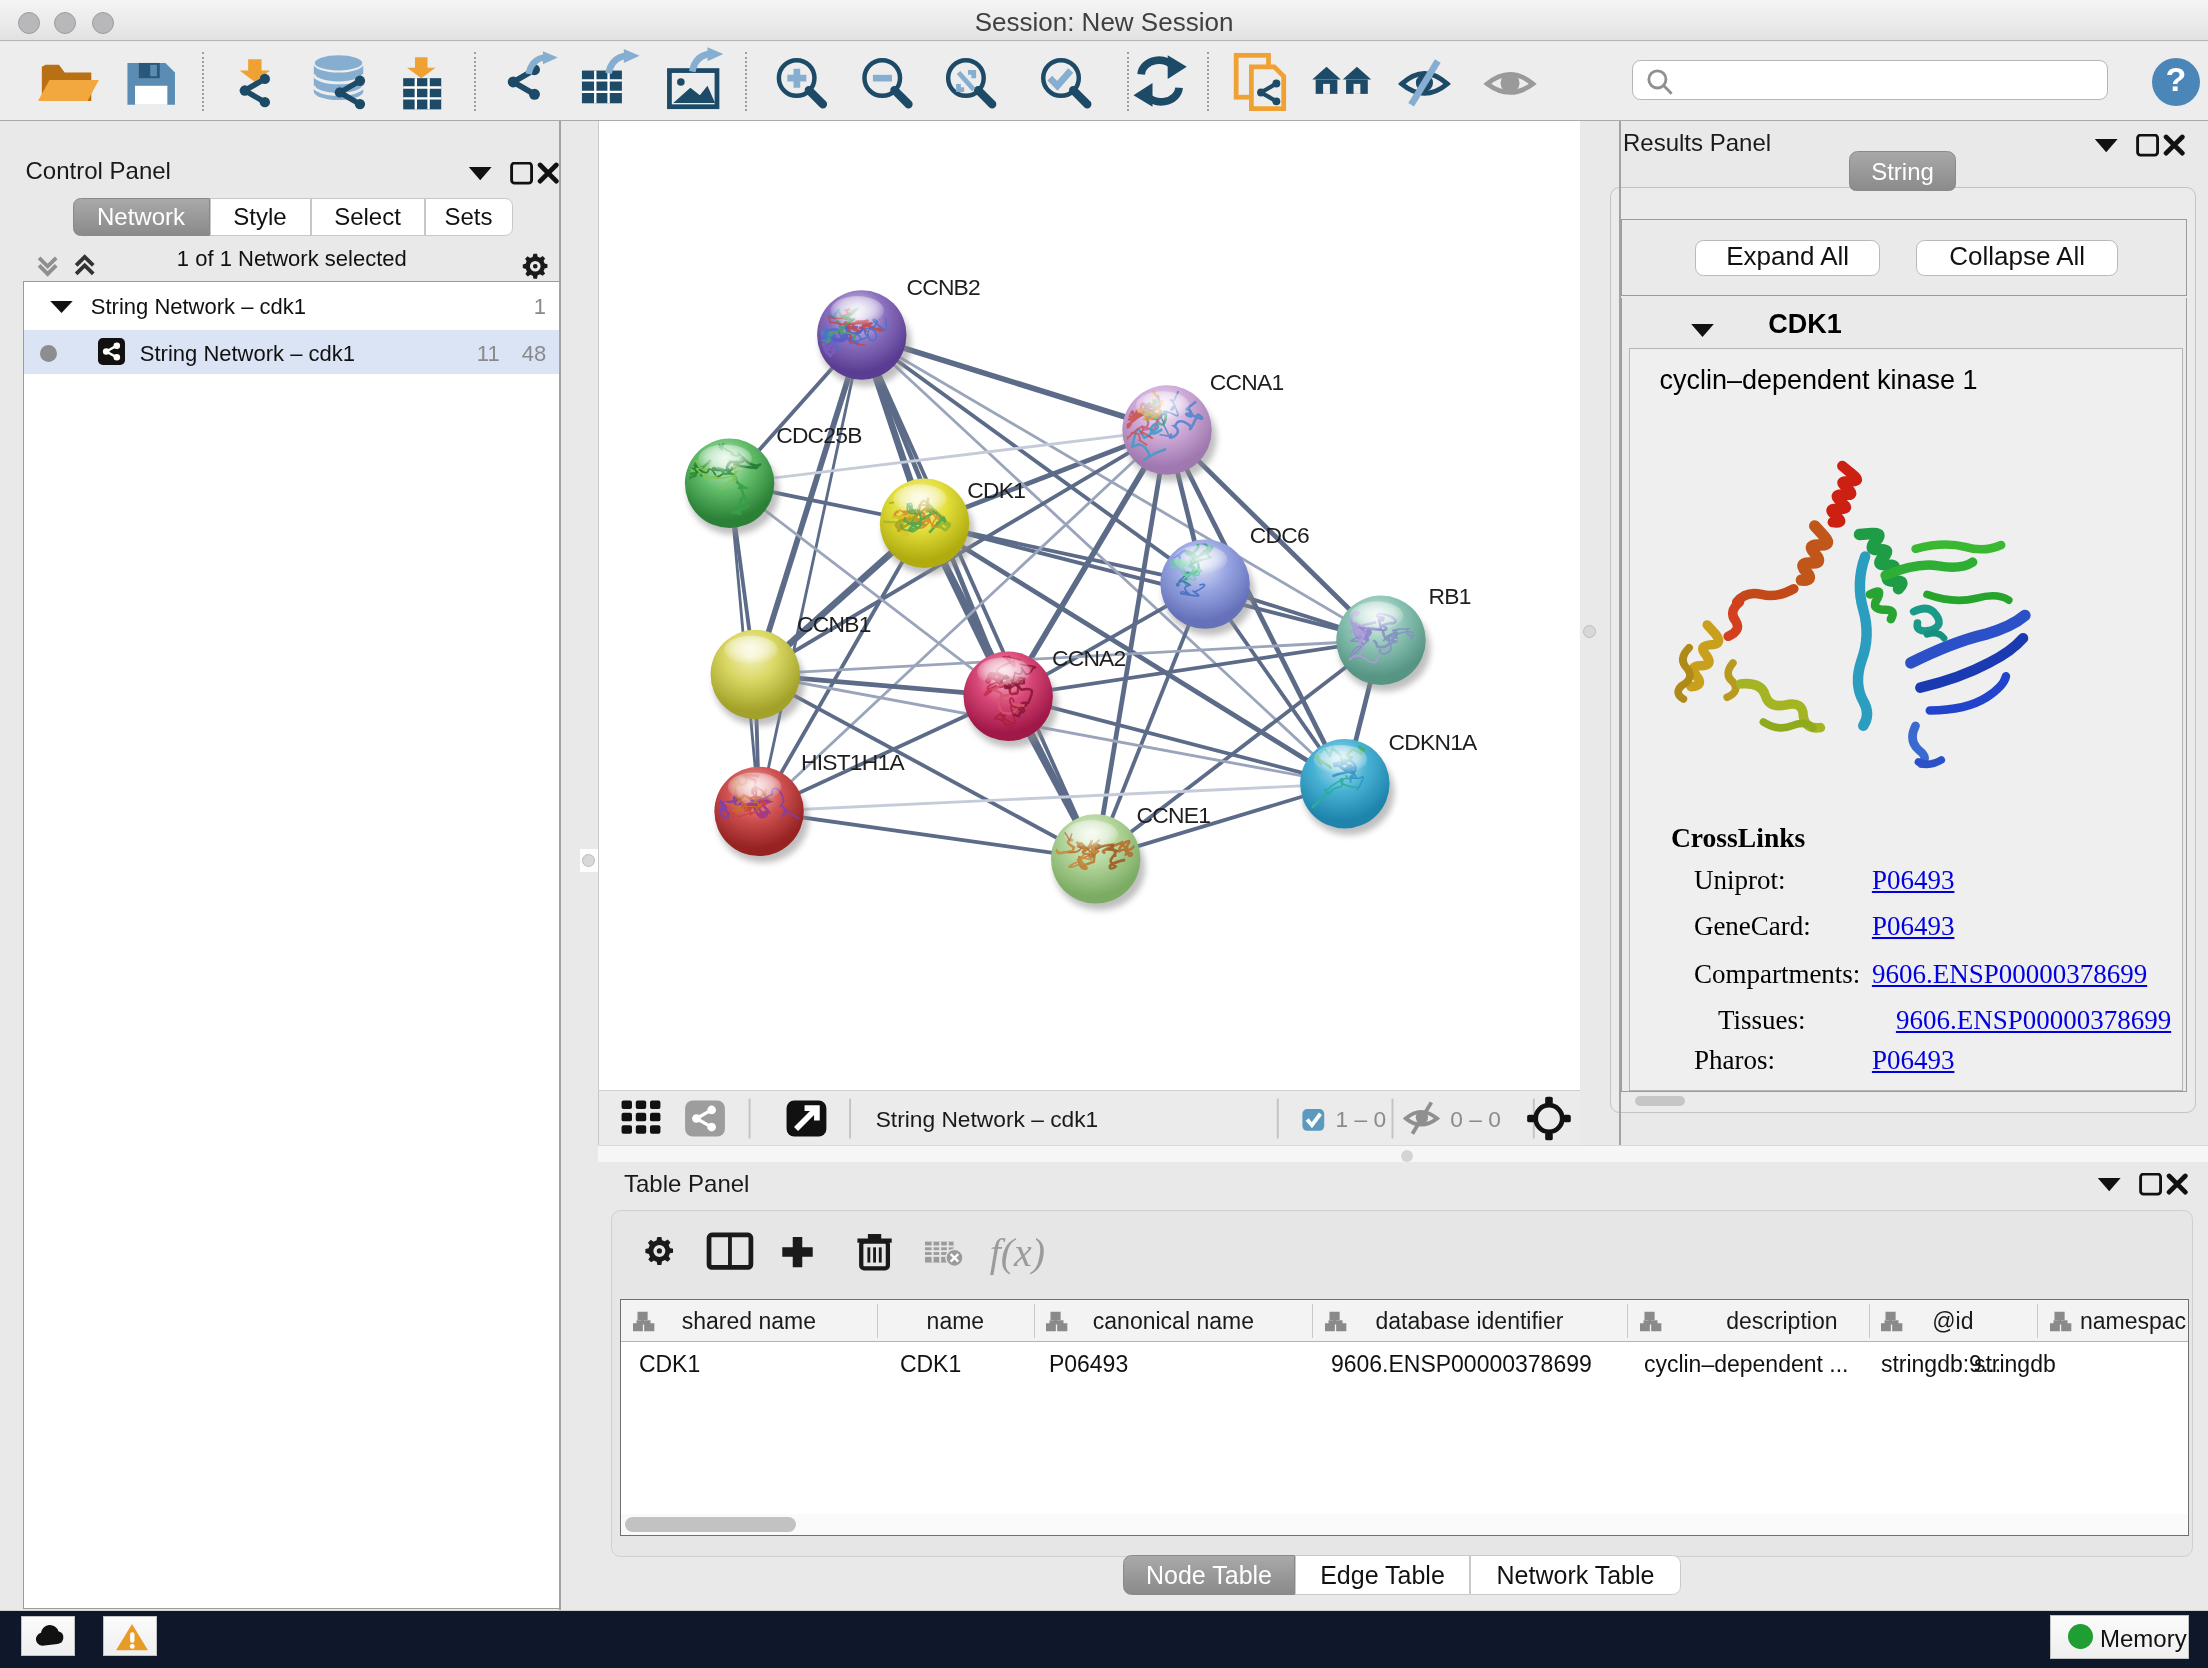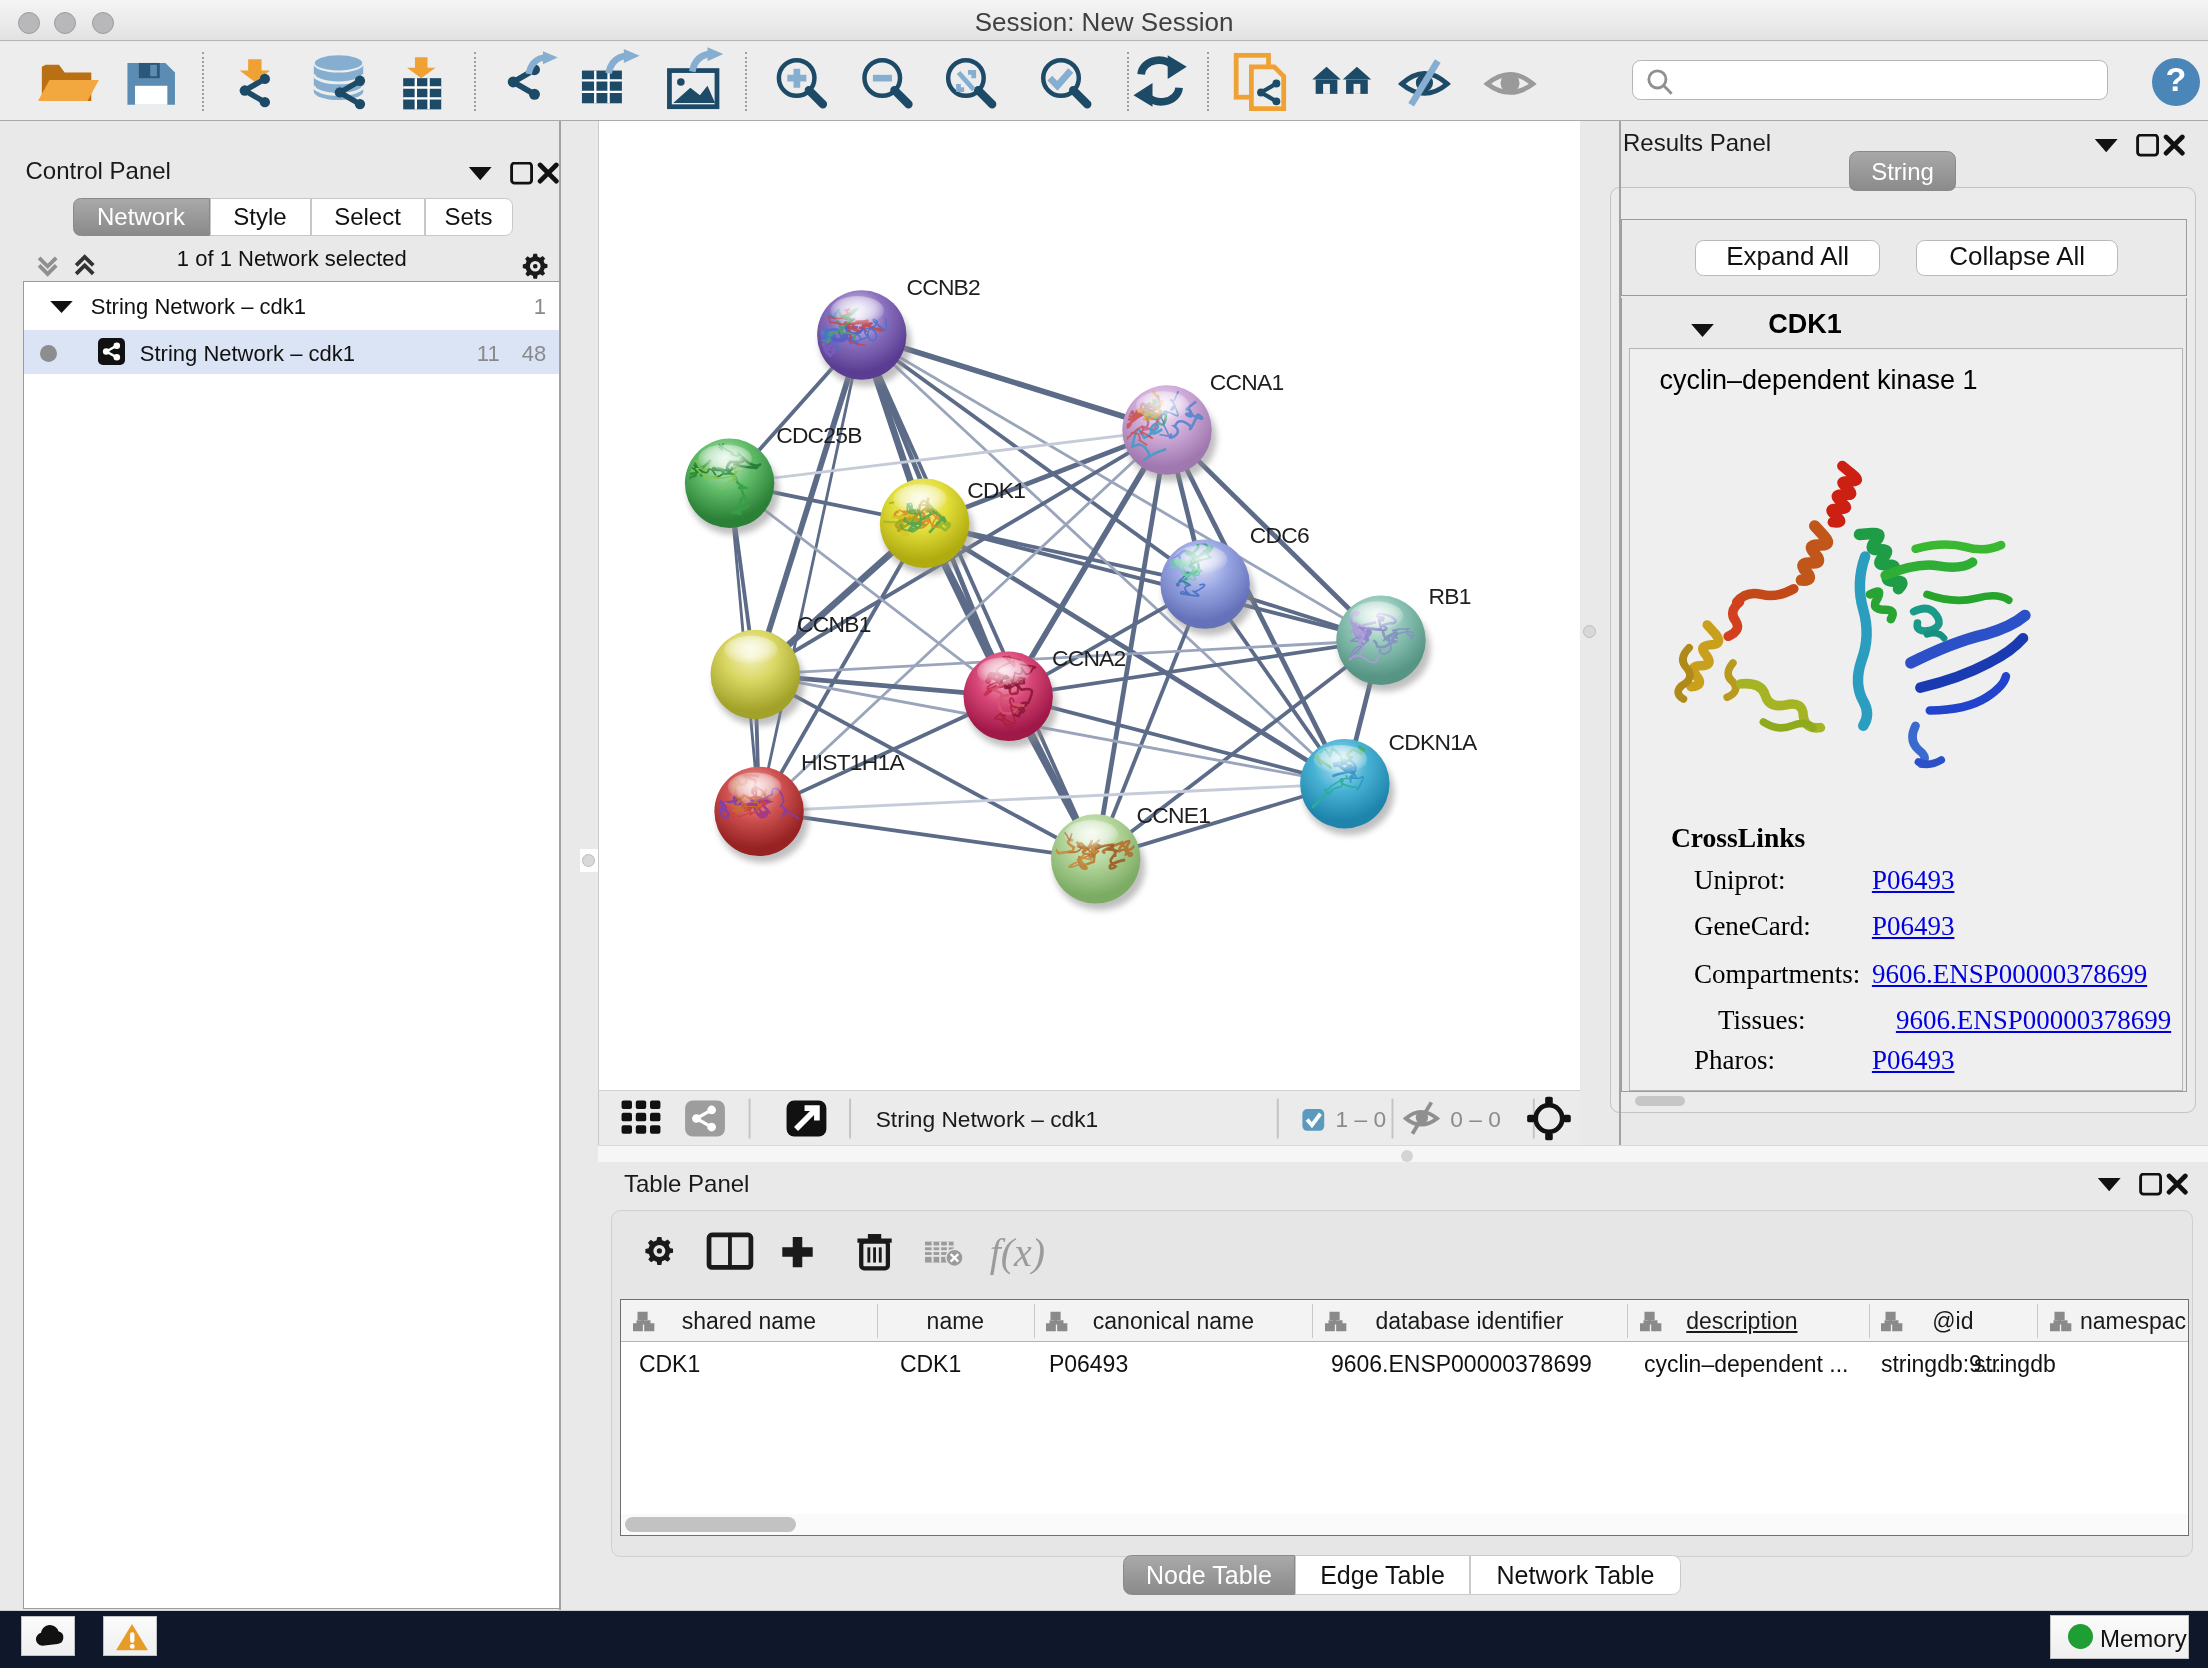--- a/index.html
+++ b/index.html
@@ -665,21 +665,21 @@
             <div class="thcell" style="left:413px; width:279px;">canonical name</div>
             <div class="thsep" style="left:413px;"></div>
             <svg style="position:absolute; left:704px; top:10.5px;" width="22" height="22" viewBox="0 0 23 23">
               <path d="M6 2 h8 v6 h-8 Z M1 14 h8 v6 h-8 Z M13 14 h8 v6 h-8 Z M10 8 v3 M5 14 v-3 h12 v3" stroke="#8a8a8a" stroke-width="2.6" fill="#8a8a8a"></path>
             </svg>
             <div class="thcell" style="left:691px; width:315px;">database identifier</div>
             <div class="thsep" style="left:691px;"></div>
             <svg style="position:absolute; left:1019px; top:10.5px;" width="22" height="22" viewBox="0 0 23 23">
               <path d="M6 2 h8 v6 h-8 Z M1 14 h8 v6 h-8 Z M13 14 h8 v6 h-8 Z M10 8 v3 M5 14 v-3 h12 v3" stroke="#8a8a8a" stroke-width="2.6" fill="#8a8a8a"></path>
             </svg>
-            <div class="thcell" style="left:1000px; width:242px;text-decoration:underline;">description</div>
+            <div class="thcell" style="left:1040px; width:242px;">description</div>
             <div class="thsep" style="left:1006px;"></div>
             <svg style="position:absolute; left:1260px; top:10.5px;" width="22" height="22" viewBox="0 0 23 23">
               <path d="M6 2 h8 v6 h-8 Z M1 14 h8 v6 h-8 Z M13 14 h8 v6 h-8 Z M10 8 v3 M5 14 v-3 h12 v3" stroke="#8a8a8a" stroke-width="2.6" fill="#8a8a8a"></path>
             </svg>
             <div class="thcell" style="left:1248px; width:168px;">@id</div>
             <div class="thsep" style="left:1248px;"></div>
             <svg style="position:absolute; left:1429px; top:10.5px;" width="22" height="22" viewBox="0 0 23 23">
               <path d="M6 2 h8 v6 h-8 Z M1 14 h8 v6 h-8 Z M13 14 h8 v6 h-8 Z M10 8 v3 M5 14 v-3 h12 v3" stroke="#8a8a8a" stroke-width="2.6" fill="#8a8a8a"></path>
             </svg>
             <div class="thcell" style="left:1459px; width:110px; text-align:left;">namespac</div>

